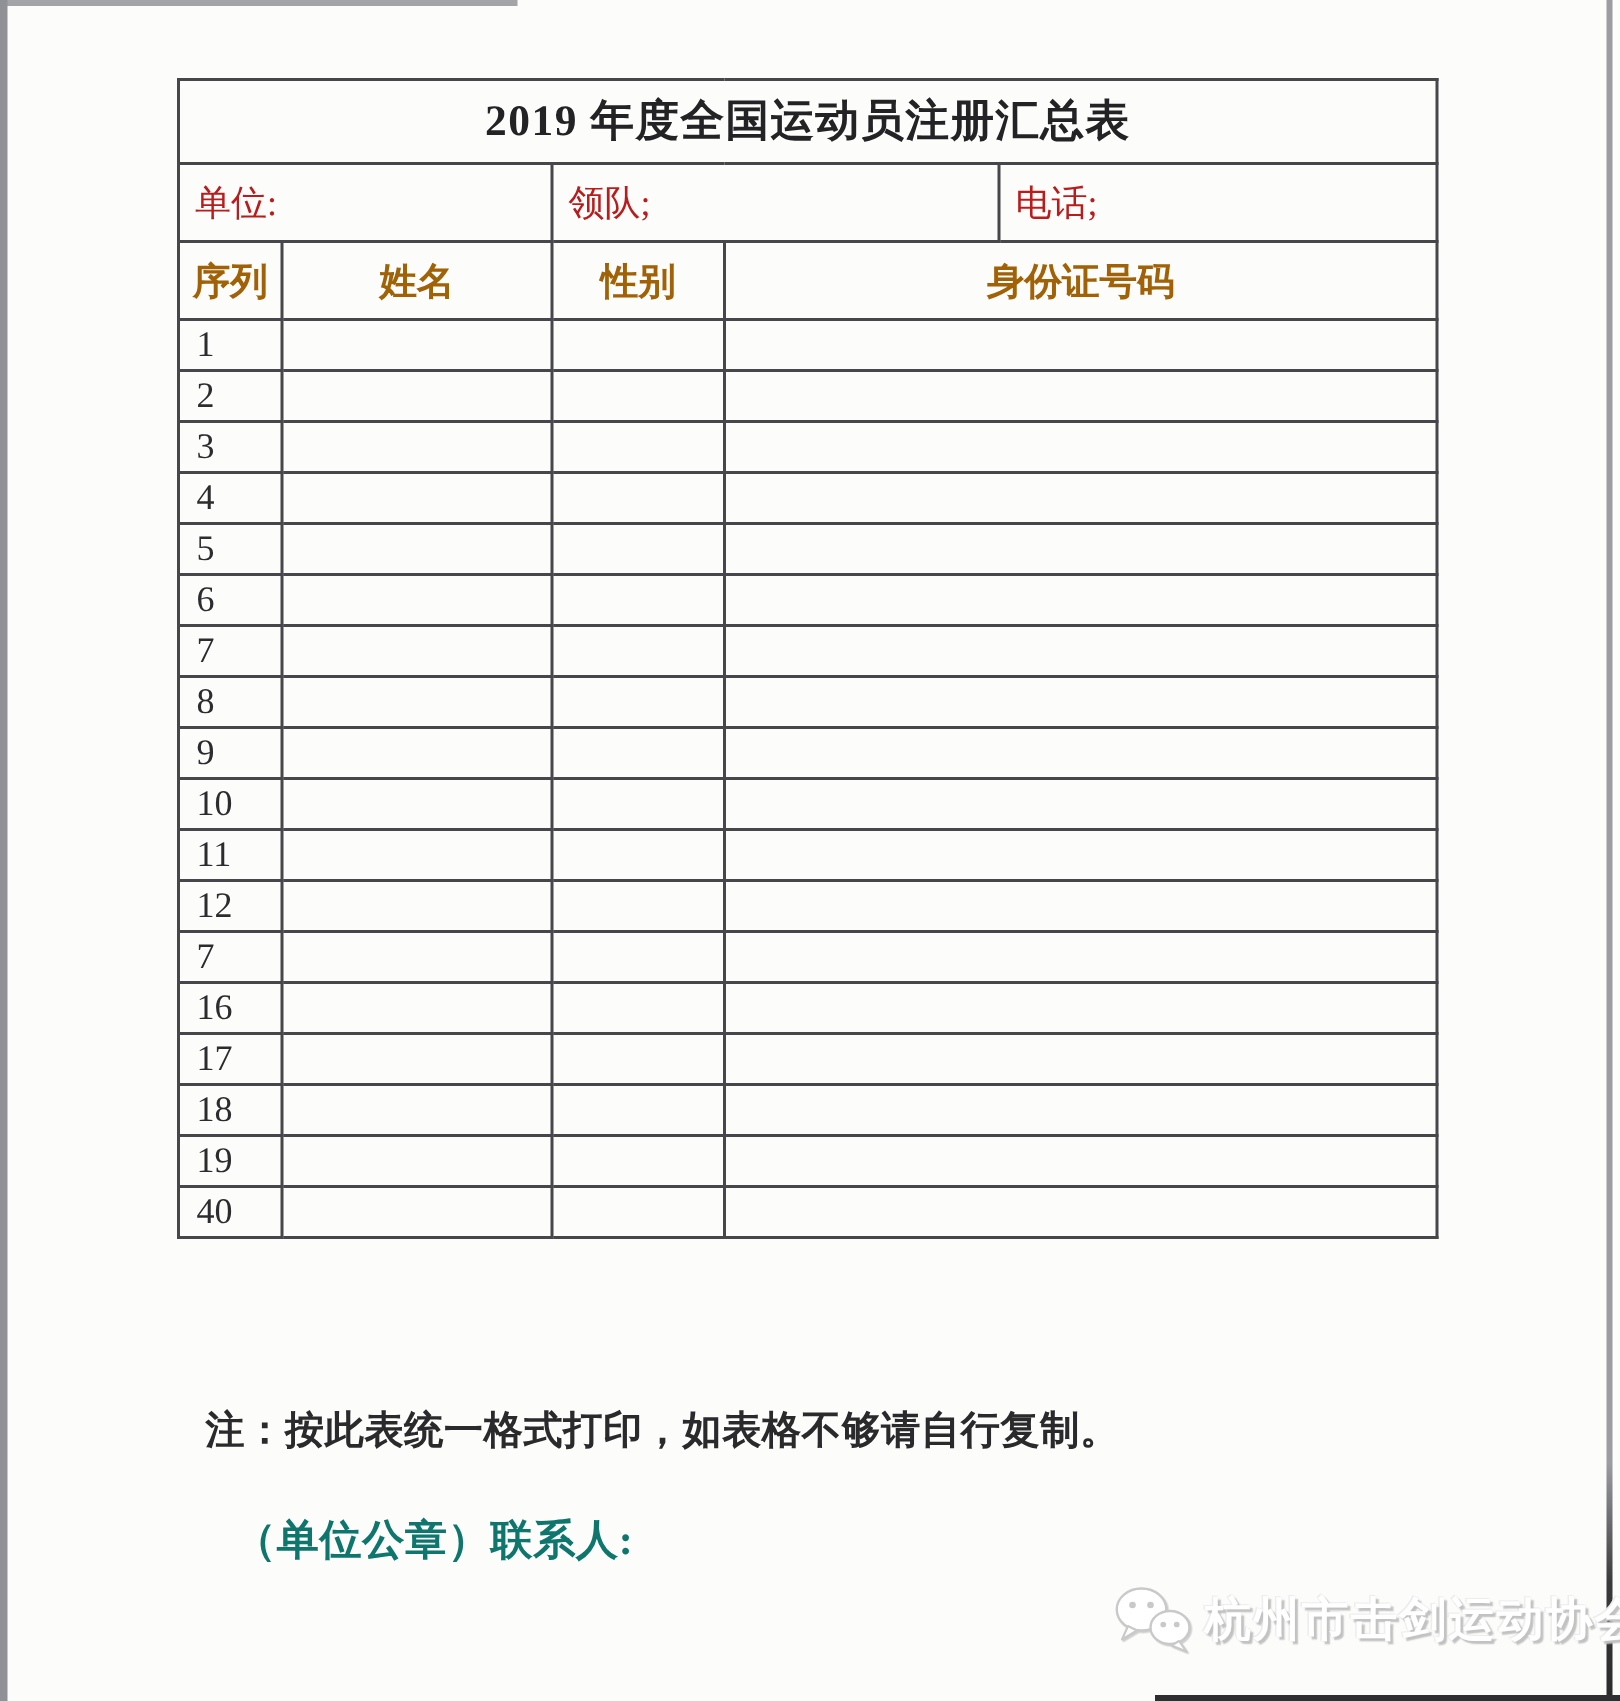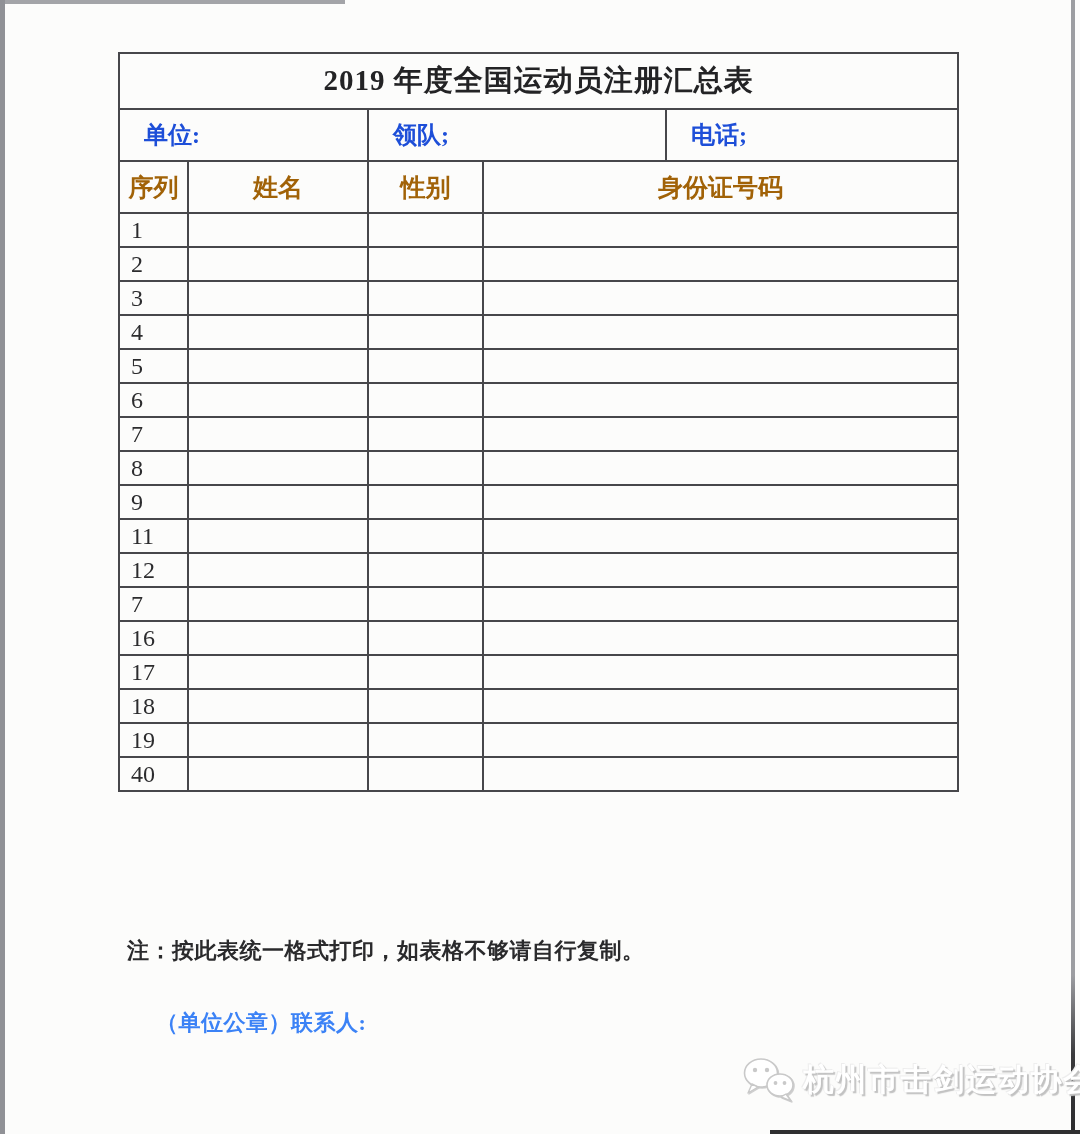--- a/index.html
+++ b/index.html
@@ -29,41 +29,41 @@
     border:2px solid #47474b;
     padding:0;
     vertical-align:middle;
     overflow:hidden;
   }
   .title-row td{
     height:54px;text-align:center;
     font-weight:bold;font-size:29px;letter-spacing:1px;color:#232325;
   }
   .info-row td{
-    height:50px;font-weight:bold;font-size:24px;
-    padding-left:24px;color:#1d4ed8;
+    height:50px;font-weight:normal;font-size:24px;
+    padding-left:10px;color:#b91c1c;
   }
   .header-row td{
     height:50px;text-align:center;
     font-weight:bold;font-size:25px;color:#a16207;
   }
   .data-row{height:34px;}
   .data-row td.seq{
     font-size:24px;padding-left:11px;
     font-weight:normal;color:#2c2c2e;
   }
 
   
   .note{
-    position:absolute;left:127px;top:936px;
-    font-weight:bold;font-size:22px;color:#2a2a2c;letter-spacing:0.5px;
+    position:absolute;left:137px;top:936px;
+    font-weight:bold;font-size:26px;color:#2a2a2c;letter-spacing:0.5px;
   }
   .seal-line{
     position:absolute;left:156px;top:1008px;
-    font-weight:bold;font-size:22px;color:#3b82f6;letter-spacing:0.5px;
+    font-weight:bold;font-size:28px;color:#0f766e;letter-spacing:0.5px;
   }
 
   
   .watermark{
     position:absolute;left:742px;top:1056px;
     display:flex;align-items:center;gap:7px;
   }
   .wm-text{
     font-family:"Liberation Sans","DejaVu Sans",sans-serif;
     font-size:31px;letter-spacing:1.5px;font-weight:bold;
@@ -156,20 +156,26 @@
           <td></td>
           <td colspan="2"></td>
         </tr>
         <tr class="data-row">
           <td class="seq">9</td>
           <td></td>
           <td></td>
           <td colspan="2"></td>
         </tr>
         <tr class="data-row">
+          <td class="seq">10</td>
+          <td></td>
+          <td></td>
+          <td colspan="2"></td>
+        </tr>
+        <tr class="data-row">
           <td class="seq">11</td>
           <td></td>
           <td></td>
           <td colspan="2"></td>
         </tr>
         <tr class="data-row">
           <td class="seq">12</td>
           <td></td>
           <td></td>
           <td colspan="2"></td>

